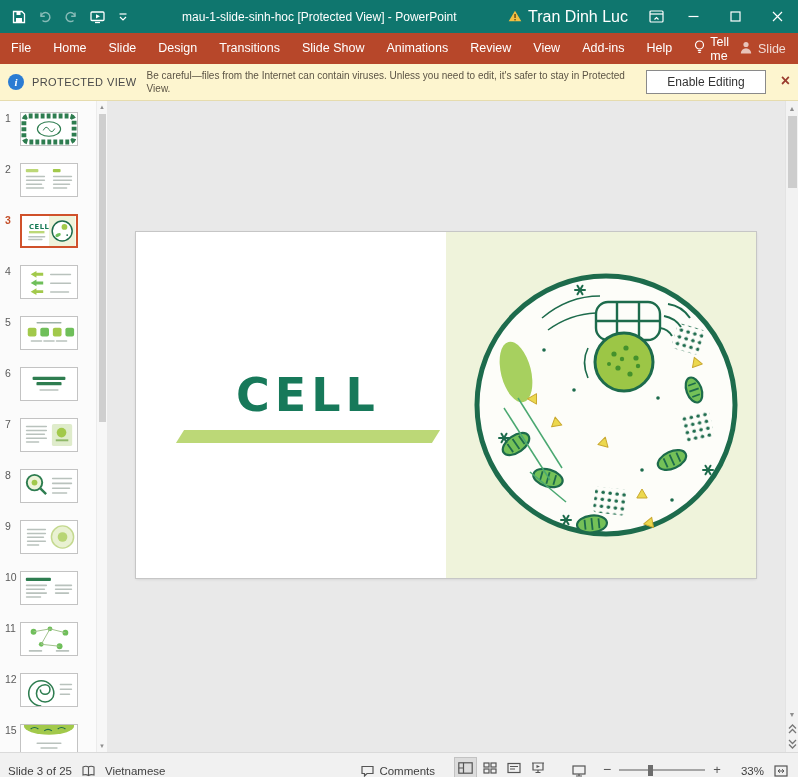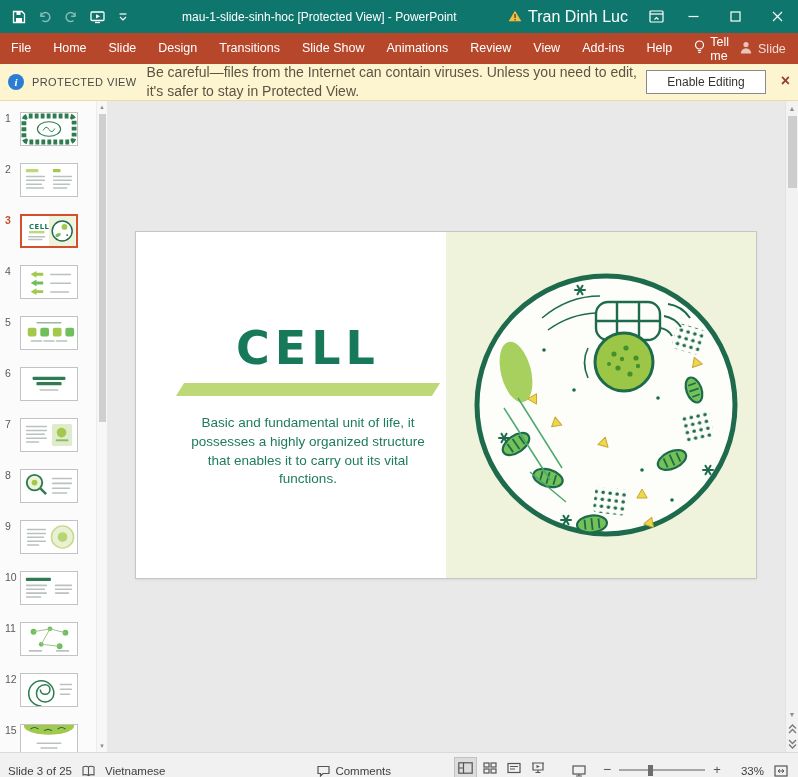--- a/index.html
+++ b/index.html
@@ -22,21 +22,21 @@
   .menubar{height:31px;background:#b7472a;display:flex;align-items:center;color:#fff;flex:0 0 auto;}
   .tabs{display:flex;align-items:center;height:100%}
   .tab{padding:0 11px;font-size:12.5px;line-height:31px;height:100%;white-space:nowrap}
   .tellme{display:flex;align-items:center;gap:5px;padding:0 11px;font-size:12.5px}
   .share{margin-left:auto;display:flex;align-items:center;gap:6px;font-size:12.5px;padding-right:14px;opacity:.8}
 
   
   .banner{height:37px;background:#fdf5cf;border-bottom:1px solid #e6dcae;display:flex;align-items:center;padding:0 8px;flex:0 0 auto;position:relative}
   .info-ic{width:16px;height:16px;border-radius:50%;background:#2b7cd3;color:#fff;font-size:11px;font-style:italic;font-weight:bold;display:flex;align-items:center;justify-content:center;flex:0 0 auto;font-family:"Liberation Serif",serif}
   .pv-label{font-size:11px;font-weight:normal;color:#4a4a4a;letter-spacing:.4px;margin:0 10px 0 8px;white-space:nowrap}
-  .pv-msg{font-size:14px;color:#5c5445;line-height:1.35;max-width:508px;flex:1}
+  .pv-msg{font-size:10px;color:#5c5445;line-height:1.35;max-width:508px;flex:1}
   .enable-btn{width:120px;height:24px;background:#fff;border:1px solid #8a8a8a;font-size:12px;color:#333;font-family:inherit;margin-right:24px;flex:0 0 auto}
   .pv-close{position:absolute;right:8px;top:9px;color:#9a3b2e;font-size:16px;font-weight:bold;line-height:1}
 
   
   .workspace{height:651px;display:flex;flex:0 0 auto}
   .thumb-panel{width:96px;background:#fbfbfb;overflow:hidden;padding-top:11px;flex:0 0 auto}
   .thumb-item{display:flex;align-items:flex-start;margin-bottom:17px}
   .thumb-num{width:16px;padding-left:5px;font-size:10.5px;color:#5a5a5a;line-height:12px;flex:0 0 auto}
   .thumb-box{width:58px;height:34px;background:#fff;border:1px solid #c3c3c3;margin-left:4px;flex:0 0 auto;overflow:hidden}
   .thumb-item.sel .thumb-box{border:2px solid #d0512b}
@@ -58,21 +58,21 @@
   .sc-ar{font-size:7px;color:#8f8f8f;line-height:9px}
   .sc-thumb{width:9px;height:72px;background:#cdcdcd;margin-top:3px}
   .sc-sp{flex:1}
   .sc-btn{margin-top:5px;display:flex;align-items:center;justify-content:center}
 
   
   .statusbar{height:38px;background:#f1f1f1;border-top:1px solid #dadada;display:flex;align-items:flex-end;font-size:11.5px;color:#3f3f3f;padding:13px 8px;flex:0 0 auto}
   .sb-item{display:flex;align-items:center;gap:5px;white-space:nowrap}
   .sb-ic{display:flex;align-items:center;justify-content:center}
   .sb-left{display:flex;align-items:center;gap:10px}
-  .sb-comments{margin-left:auto;margin-right:64px}
+  .sb-comments{margin-left:auto;margin-right:20px}
   .sb-views{display:flex;align-items:center;gap:3px}
   .sb-view{width:21px;height:19px;display:flex;align-items:center;justify-content:center}
   .sb-view.pressed{background:#dcdcdc;outline:1px solid #c2c2c2}
   .sb-monitor{margin-left:24px}
   .zoom-out{margin-left:14px;font-size:14px;color:#555;width:14px;text-align:center}
   .zoom-in{font-size:13px;color:#555;width:14px;text-align:center}
   .zslider{width:86px;height:14px;position:relative;margin:0 5px}
   .zslider .track{position:absolute;left:0;right:0;top:6px;height:2px;background:#a6a6a6}
   .zslider .zthumb{position:absolute;left:34%;top:2px;width:5px;height:11px;background:#6d6d6d}
   .zoom-pct{width:32px;text-align:right;margin-left:8px}
@@ -376,21 +376,20 @@
       <div class="tsc-thumb"></div>
       <div class="tsc-sp"></div>
       <span class="tsc-ar">▼</span>
     </div>
 
     <div class="editor">
       <div class="slide">
         <div class="slide-left">
           <div class="slide-title">CELL</div>
           <div class="slide-underline"></div>
-          <div class="slide-body">Basic and fundamental unit of life, it possesses a highly organized structure that enables it to carry out its vital functions.</div>
         </div>
         <div class="slide-right">
           <svg viewBox="0 0 310 346" width="310" height="346">
             <rect width="310" height="346" fill="#eff3db"></rect>
             <circle cx="160" cy="173" r="129" fill="#fdfdf9" stroke="#1d6b4c" stroke-width="5"></circle>
             <ellipse cx="70" cy="140" rx="15" ry="31" fill="#a7d05f" transform="rotate(-14 70 140)"></ellipse>
             <path d="M96 86 q26 -22 58 -22" fill="none" stroke="#1d6b4c" stroke-width="1.5"></path>
             <path d="M102 98 q22 -16 48 -17" fill="none" stroke="#1d6b4c" stroke-width="1.5"></path>
             <g fill="none" stroke="#1d6b4c" stroke-width="2.4">
               <rect x="150" y="70" width="64" height="38" rx="12"></rect>

